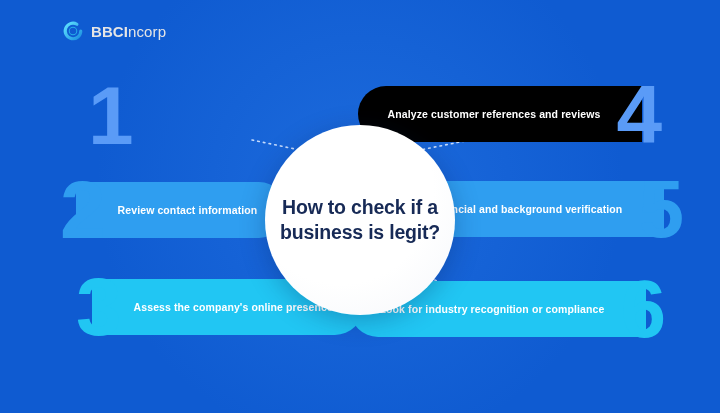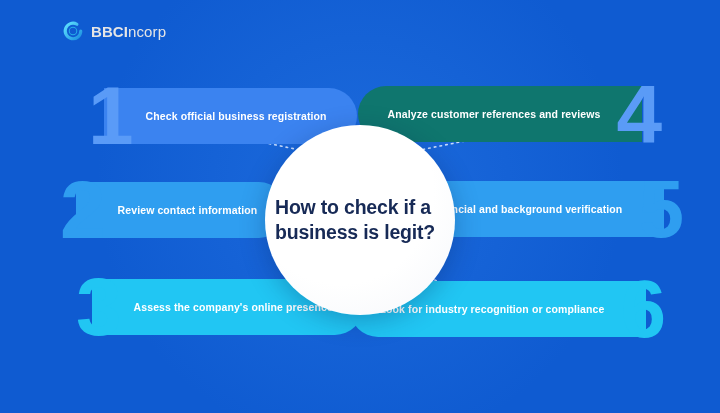--- a/index.html
+++ b/index.html
@@ -36,21 +36,21 @@
   .center{
     position:absolute; left:265px; top:125px;
     width:190px; height:190px; border-radius:50%;
     background:radial-gradient(circle at 40% 35%, #ffffff 55%, #f4f6fa 100%);
     box-shadow:0 6px 26px rgba(3,30,80,.28);
     display:flex; align-items:center; justify-content:center;
     z-index:5;
   }
   .center-title{
     color:#172a56; font-size:19.5px; font-weight:700; line-height:1.28;
-    letter-spacing:-.2px; width:170px;
+    text-align:center; letter-spacing:-.2px; width:170px;
   }
 
   
   .dots{ position:absolute; left:0; top:0; width:720px; height:413px; z-index:2; }
   .dots line{ stroke:#cfe2ff; stroke-width:1.6; stroke-dasharray:1.6 4.2; stroke-linecap:round; opacity:.95; }
 
   
   .item{ position:absolute; z-index:3; display:flex; align-items:center; }
   .item.left{ flex-direction:row; }
   .item.right{ flex-direction:row-reverse; }
@@ -115,42 +115,39 @@
     <line x1="472" y1="214" x2="442" y2="216" style="stroke: rgb(207, 226, 255);"></line>
     <line x1="472" y1="300" x2="420" y2="272" style="stroke: rgb(207, 226, 255);"></line>
   </svg>
 
   <div class="center">
     <div class="center-title" style="color: rgb(23, 42, 86);">How to check if a business is legit?</div>
   </div>
 
   <div class="item left" id="item1">
     <div class="num" style="color:#5a9bf7">1</div>
-    <div class="pill" style="background:#3b83f0">
-      <div class="pill-text" style="color: rgb(255, 255, 255);">Check official business registration</div>
-    </div>
   </div>
 
   <div class="item left" id="item2">
     <div class="num" style="color:#2f9ef0">2</div>
     <div class="pill" style="background:#2f9ef0">
       <div class="pill-text" style="color: rgb(255, 255, 255);">Review contact information</div>
     </div>
   </div>
 
   <div class="item left" id="item3">
     <div class="num" style="color:#21c6f3">3</div>
     <div class="pill" style="background:#21c6f3">
       <div class="pill-text" style="color: rgb(255, 255, 255);">Assess the company's online presence</div>
     </div>
   </div>
 
   <div class="item right" id="item4">
     <div class="num" style="color:#5a9bf7">4</div>
-    <div class="pill" style="background:#0f766e">
+    <div class="pill" style="background:#000000">
       <div class="pill-text" style="color: rgb(255, 255, 255);">Analyze customer references and reviews</div>
     </div>
   </div>
 
   <div class="item right" id="item5">
     <div class="num" style="color:#2f9ef0">5</div>
     <div class="pill" style="background:#2f9ef0">
       <div class="pill-text" style="color: rgb(255, 255, 255);">Conduct financial and background verification</div>
     </div>
   </div>

